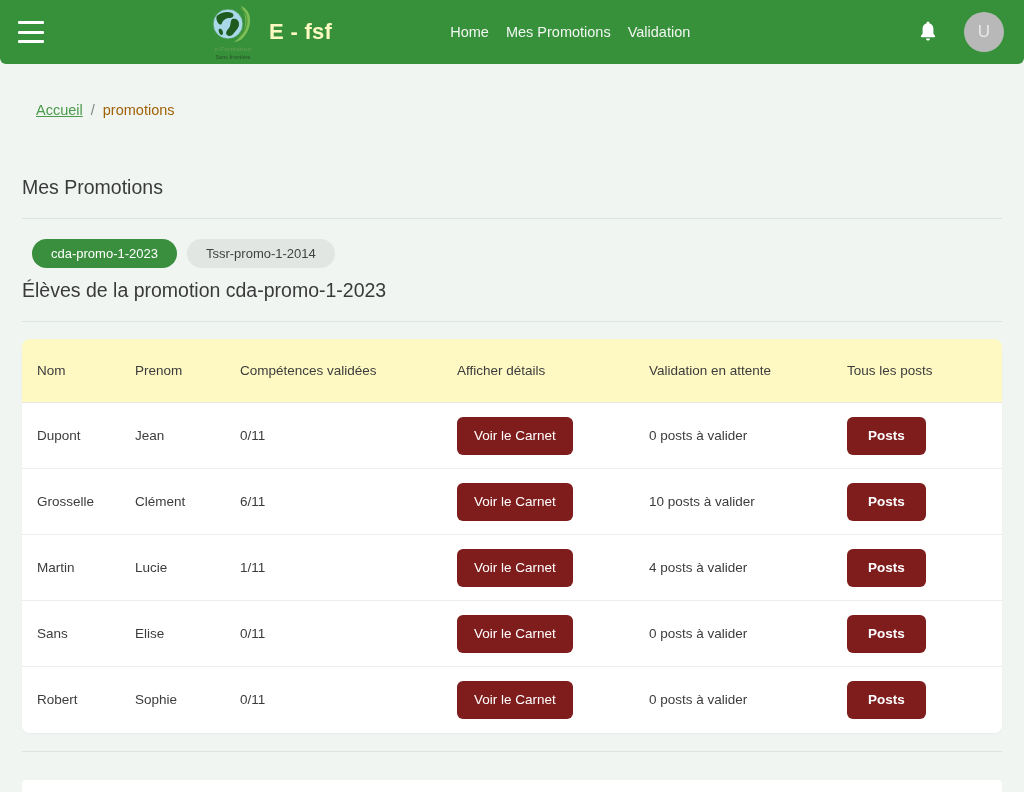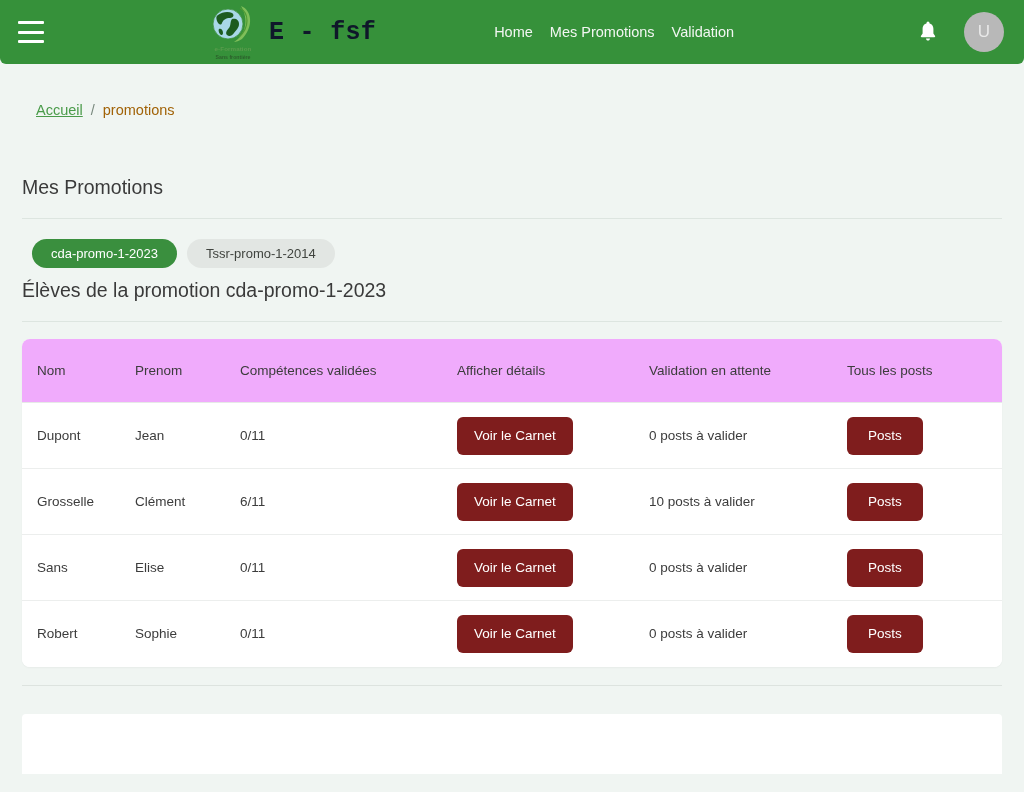--- a/index.html
+++ b/index.html
@@ -44,26 +44,25 @@
   }
   .logo-wrap {
     position: relative;
     width: 52px; height: 58px;
     display: flex; flex-direction: column;
     align-items: center; justify-content: flex-start;
     margin-right: 10px;
   }
   .logo-globe-box { position: relative; width: 46px; height: 42px; }
   .brand-title {
-    color: #0f172a;
-    font-size: 25px;
+    color: #fef9c3;
+    font-size: 22px;
     font-weight: bold;
     letter-spacing: .3px;
     white-space: nowrap;
-    font-family: Liberation Mono, monospace;
   }
   .logo-caption1 {
     position: absolute; bottom: 9px; left: 50%;
     transform: translateX(-50%);
     font-size: 6.2px; color: #5a9c4d; font-weight: bold;
     white-space: nowrap; letter-spacing: .1px;
   }
   .logo-caption2 {
     position: absolute; bottom: 1px; left: 50%;
     transform: translateX(-50%);
@@ -168,21 +167,21 @@
     border-collapse: collapse;
     table-layout: fixed;
   }
   thead th {
     text-align: left;
     font-size: 13.5px;
     font-weight: normal;
     color: #3c3c3c;
     padding: 24px 0 24px 0;
     border-bottom: 1px solid #e6eae7;
-    background: #f0abfc;
+    background: #fef9c3;
   }
   tbody td {
     font-size: 13.5px;
     color: #3c3c3c;
     padding: 0;
     height: 66px;
     vertical-align: middle;
     border-bottom: 1px solid #eceeed;
     background: #ffffff;
   }
@@ -202,21 +201,21 @@
     background: #7f1d1d;
     color: #ffffff;
     border: none;
     border-radius: 6px;
     font-size: 13.5px;
     font-family: inherit;
     cursor: pointer;
     white-space: nowrap;
   }
   .btn-carnet { height: 38px; padding: 0 17px; }
-  .btn-posts  { height: 38px; padding: 0 21px; }
+  .btn-posts  { height: 38px; padding: 0 21px; font-weight: bold; }
 
   
   .footer-rule {
     height: 1px;
     background: #dde3df;
     margin: 18px 22px 0 22px;
   }
   .footer {
     margin: 28px 22px 0 22px;
     background: #ffffff;
@@ -335,20 +334,32 @@
           <td>6/11</td>
           <td>
             <button class="btn btn-carnet">Voir le Carnet</button>
           </td>
           <td>10 posts à valider</td>
           <td>
             <button class="btn btn-posts">Posts</button>
           </td>
         </tr>
 
+        <tr>
+          <td class="c1">Martin</td>
+          <td>Lucie</td>
+          <td>1/11</td>
+          <td>
+            <button class="btn btn-carnet">Voir le Carnet</button>
+          </td>
+          <td>4 posts à valider</td>
+          <td>
+            <button class="btn btn-posts">Posts</button>
+          </td>
+        </tr>
 
         <tr>
           <td class="c1">Sans</td>
           <td>Elise</td>
           <td>0/11</td>
           <td>
             <button class="btn btn-carnet">Voir le Carnet</button>
           </td>
           <td>0 posts à valider</td>
           <td>

